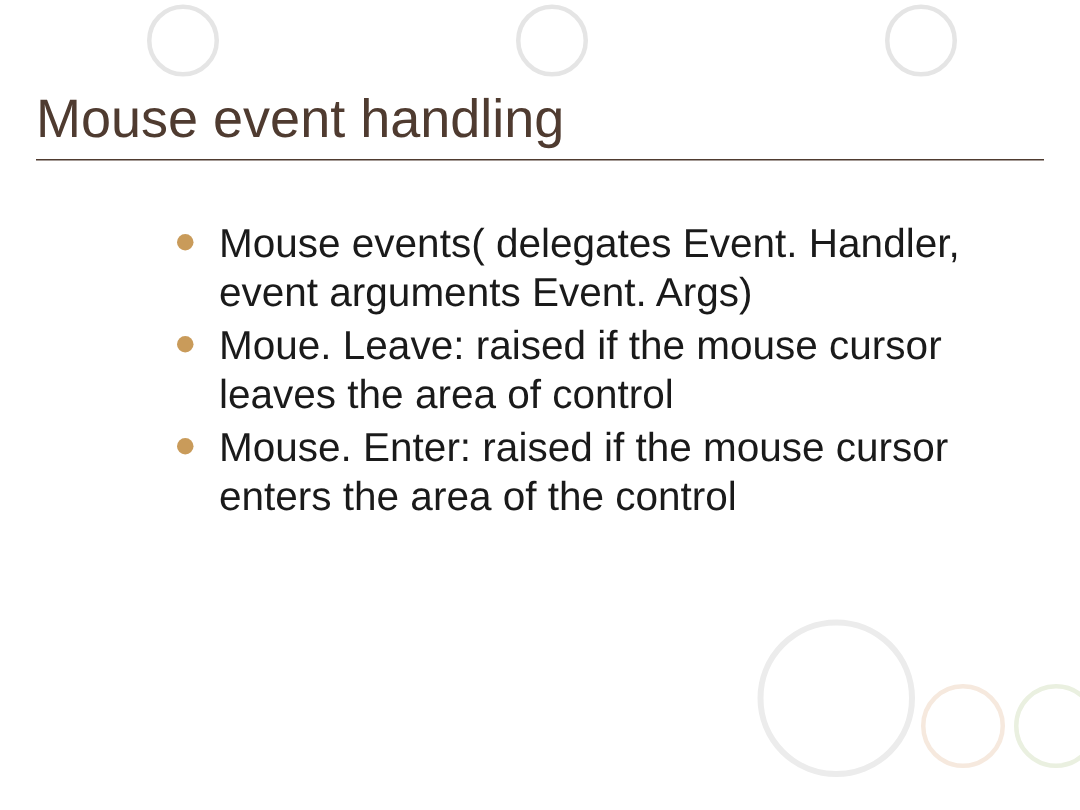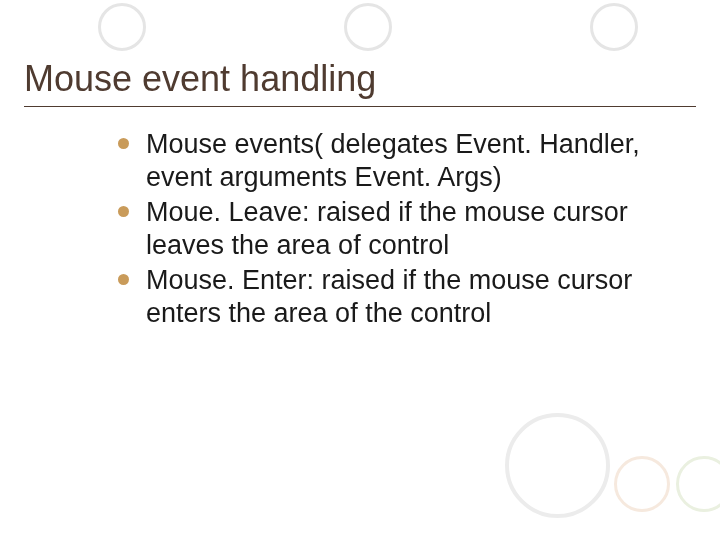--- a/index.html
+++ b/index.html
@@ -60,21 +60,21 @@
   .hr {
     position: absolute;
     top: 106px;
     left: 24px;
     right: 24px;
     height: 1px;
     background: #4f3b30;
   }
   .bullets {
     position: absolute;
-    top: 128px;
+    top: 146px;
     left: 118px;
     right: 80px;
     list-style: none;
   }
   .bullets li {
     font-size: 27px;
     color: #1a1a1a;
     line-height: 1.22;
     margin-bottom: 2px;
     position: relative;

